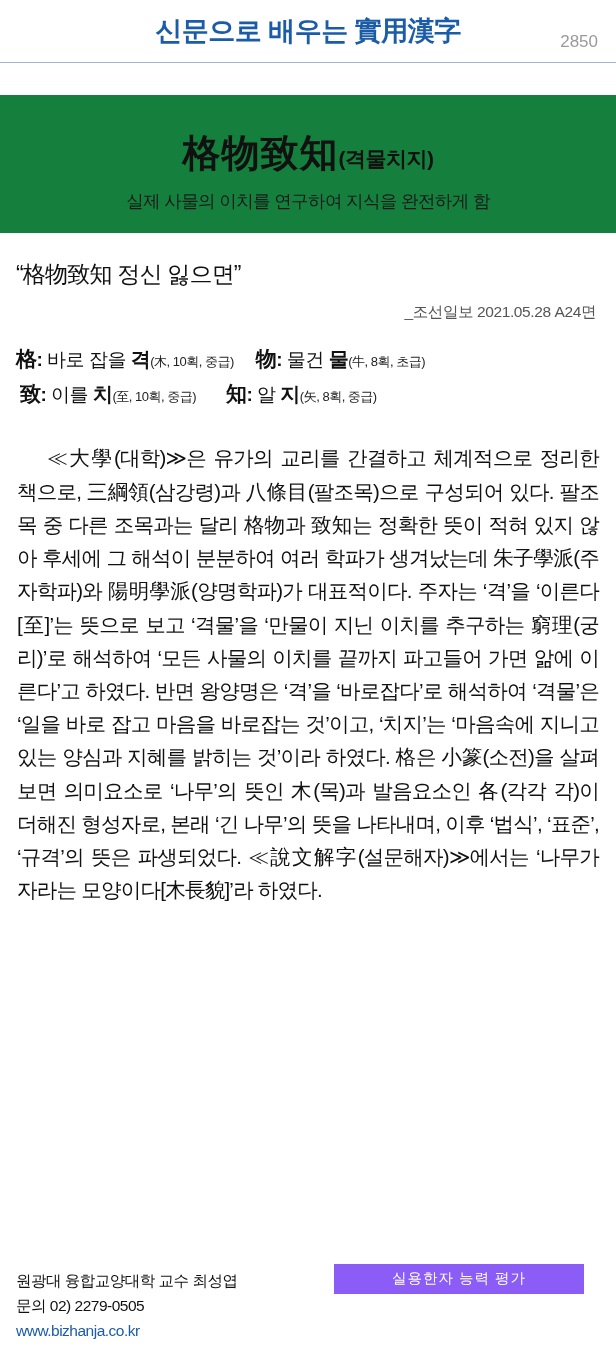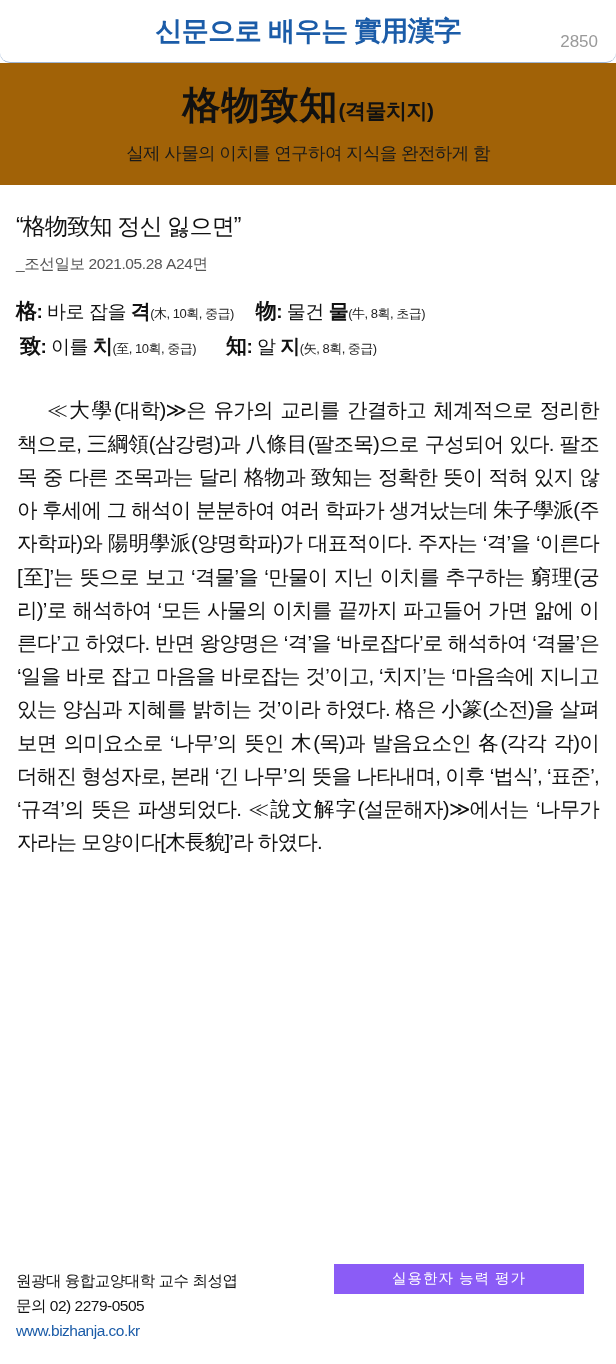--- a/index.html
+++ b/index.html
@@ -23,43 +23,43 @@
   }
 
   
   .masthead {
     position: relative;
     height: 62px;
     border-bottom: 1px solid #9fb6d4;
     display: flex;
     align-items: center;
     justify-content: center;
-    border-radius: 10px;
   }
   .masthead-title {
     font-size: 27px;
     font-weight: bold;
     color: #1b5ca8;
     letter-spacing: -0.5px;
     white-space: nowrap;
   }
   .masthead-number {
     position: absolute;
     right: 18px;
     bottom: 10px;
     font-size: 17px;
     color: #9a9a9a;
     font-weight: normal;
   }
 
   
   .title-band {
-    background: #a16207;
-    padding: 22px 0 20px 0;
+    background: #15803d;
+    padding: 38px 0 20px 0;
     text-align: center;
+    margin-top: 32px;
   }
   .hanja-title {
     font-size: 38px;
     font-weight: bold;
     color: #111;
     letter-spacing: 1px;
     line-height: 1.1;
   }
   .hanja-title .reading {
     font-size: 21px;
@@ -78,20 +78,21 @@
     padding: 26px 16px 0 16px;
   }
   .quote-text {
     font-size: 23px;
     font-weight: normal;
     letter-spacing: -0.8px;
     color: #111;
   }
   .quote-source {
     margin-top: 12px;
+    text-align: right;
     font-size: 15.5px;
     color: #555;
     padding-right: 4px;
     letter-spacing: -0.4px;
   }
 
   
   .defs {
     padding: 22px 16px 0 16px;
   }

